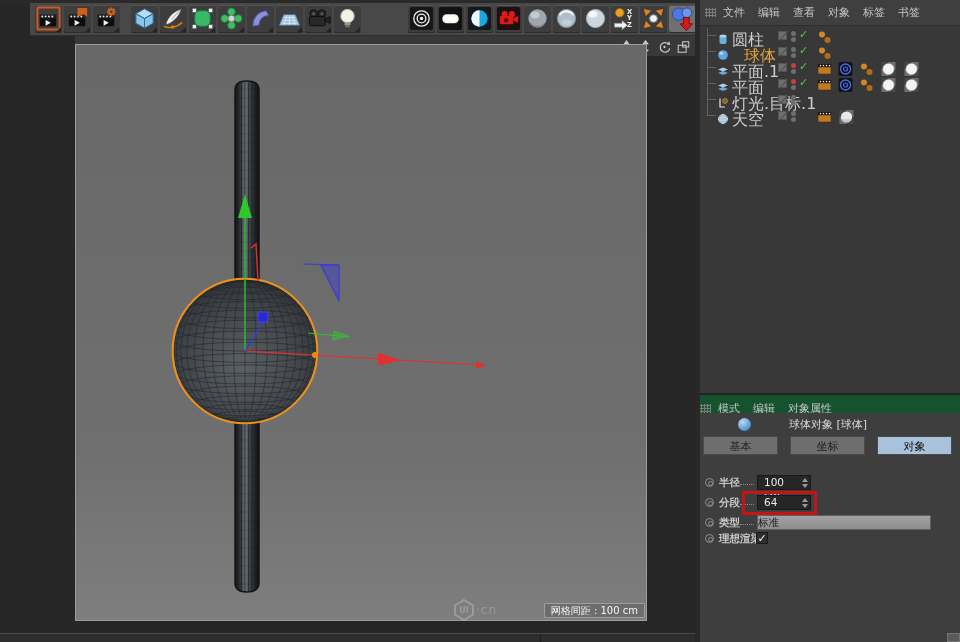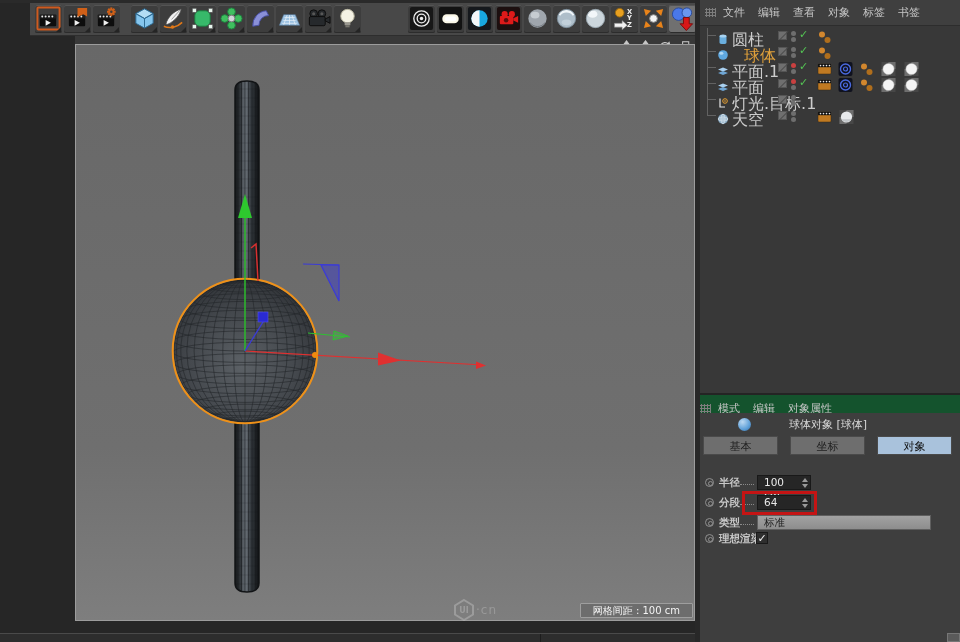--- a/index.html
+++ b/index.html
@@ -16,22 +16,22 @@
   .tb-icon{position:relative;width:27px;height:28px;margin-right:2px;background:#3d3d3d;border-radius:2px;box-shadow:inset 0 1px 0 #545454, inset 0 -1px 0 #2c2c2c;}
   .tb-icon svg{position:absolute;left:1px;top:1px;width:25px;height:25px;}
   .tb-icon.sel{background:#707070;}
   .tb-icon.fly::after{content:"";position:absolute;right:1px;bottom:1px;border-left:5px solid transparent;border-bottom:5px solid #242424;}
 
   
   .vp-header{position:absolute;left:75px;top:36px;width:620px;height:20px;background:#383838;}
   .vp-nav{position:absolute;right:4px;top:3px;display:flex;gap:4px;}
   .vp-nav .nav-ic{width:15px;height:14px;}
   .left-strip{position:absolute;left:0;top:36px;width:75px;height:606px;background:#262626;}
-  .viewport{position:absolute;left:75px;top:44px;width:620px;height:577px;border:1px solid #9c9c9c;background:linear-gradient(#686868,#6f6f6f 70%,#787878 88%,#7e7e7e);}
-  .status-chip{position:absolute;right:1px;bottom:2px;height:15px;line-height:13px;padding:0 12px;background:#6d6d6d;border:1px solid #9e9e9e;color:#f4f4f4;font-size:10px;border-radius:1px;}
+  .viewport{position:absolute;left:75px;top:44px;width:572px;height:577px;border:1px solid #9c9c9c;background:linear-gradient(#686868,#6f6f6f 70%,#787878 88%,#7e7e7e);}
+  .status-chip{position:absolute;right:1px;bottom:2px;height:15px;line-height:13px;padding:0 6px;background:#6d6d6d;border:1px solid #9e9e9e;color:#f4f4f4;font-size:10px;border-radius:1px;}
   .watermark{position:absolute;left:378px;top:554px;display:flex;align-items:center;opacity:.55;}
   .watermark svg{width:20px;height:22px;}
   .watermark .wm-suffix{font-size:12px;color:#afafaf;margin-left:2px;letter-spacing:1px;}
   .bottom-strip{position:absolute;left:0;top:633px;width:695px;height:9px;background:#2d2d2d;border-top:1px solid #4a4a4a;}
   .bottom-strip i{position:absolute;top:0;bottom:0;width:1px;background:#1d1d1d;}
 
   
   .v-divider{position:absolute;left:695px;top:0;width:5px;height:642px;background:#282828;}
   .right-panel{position:absolute;left:700px;top:0;width:260px;height:642px;background:#383838;}
   .grip{width:11px;height:9px;background-image:radial-gradient(#7d7d7d 1px,transparent 1.1px);background-size:3px 3px;margin-right:7px;flex:0 0 auto;}
@@ -70,21 +70,21 @@
   .am-section{position:absolute;left:0;top:45px;width:260px;height:15px;background:#494949;color:#dedede;font-size:11px;font-weight:bold;line-height:15px;padding-left:6px;border-bottom:1px solid #333;}
   .am-row{position:absolute;left:0;width:260px;height:18px;}
   .rad{position:absolute;left:5px;top:3px;width:9px;height:9px;border:1px solid #8f8f8f;border-radius:50%;}
   .rad::after{content:"";position:absolute;left:2px;top:2px;width:3px;height:3px;border:1px solid #8f8f8f;border-radius:50%;}
   .am-label{position:absolute;left:19px;top:1px;font-size:10.5px;color:#c8c8c8;white-space:nowrap;font-weight:bold;}
   .leader{position:absolute;left:40px;top:9px;width:14px;border-top:1px dotted #8a8a8a;}
   .fld{position:absolute;left:57px;top:0;width:54px;height:15px;background:#262626;border:1px solid #191919;color:#e8e8e8;font-size:10.5px;line-height:13px;padding:0 12px 0 6px;}
   .spin{position:absolute;right:2px;top:2px;width:7px;height:10px;}
   .spin::before{content:"";position:absolute;left:1px;top:0;border-left:3px solid transparent;border-right:3px solid transparent;border-bottom:4px solid #9a9a9a;}
   .spin::after{content:"";position:absolute;left:1px;bottom:0;border-left:3px solid transparent;border-right:3px solid transparent;border-top:4px solid #9a9a9a;}
-  .dd{position:absolute;left:57px;top:0;width:174px;height:15px;background:linear-gradient(#a2a2a2,#8d8d8d);border:1px solid #5f5f5f;color:#1c1c1c;font-size:10.5px;line-height:13px;padding-left:6px;}
+  .dd{position:absolute;left:57px;top:0;width:174px;height:15px;background:linear-gradient(#a2a2a2,#8d8d8d);border:1px solid #5f5f5f;color:#1c1c1c;font-size:10.5px;line-height:13px;padding-left:0;}
   .cbx{position:absolute;left:56px;top:1px;width:12px;height:12px;background:#2e2e2e;border:1px solid #191919;color:#f2f2f2;font-size:11px;line-height:12px;text-align:center;font-weight:bold;}
   .grip-corner{position:absolute;left:247px;top:633px;width:13px;height:9px;background:#5a5a5a;border:1px solid #767676;}
 
   
   .annotation-box{position:absolute;left:742px;top:491px;width:75px;height:24px;border:3px solid #c41414;pointer-events:none;z-index:50;}
 </style>
 </head>
 <body>
 
 <div id="app">

